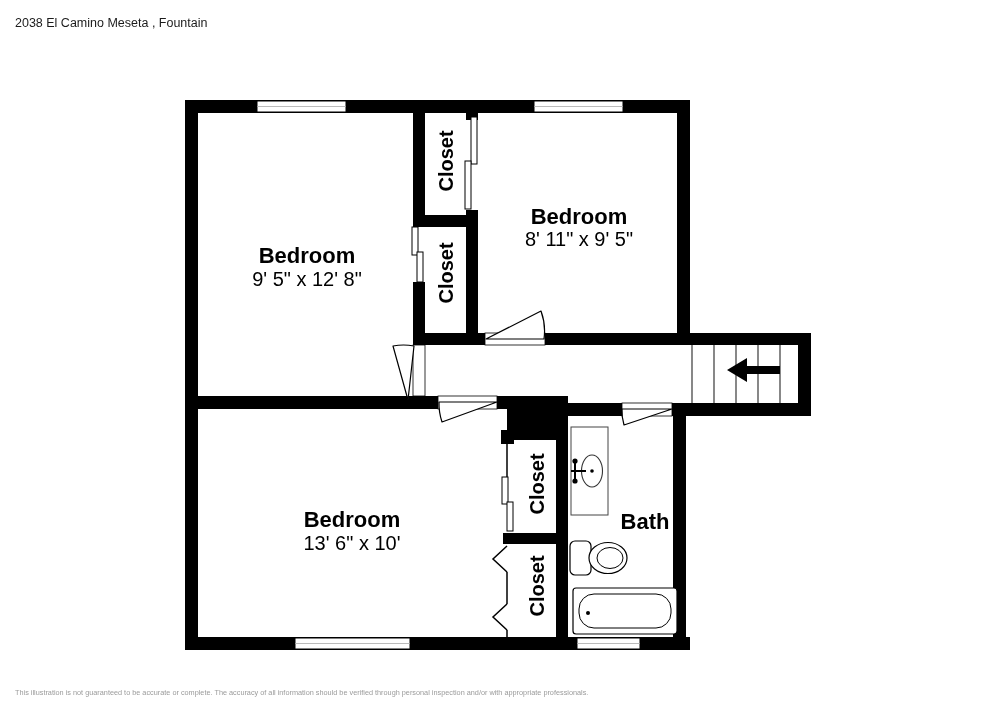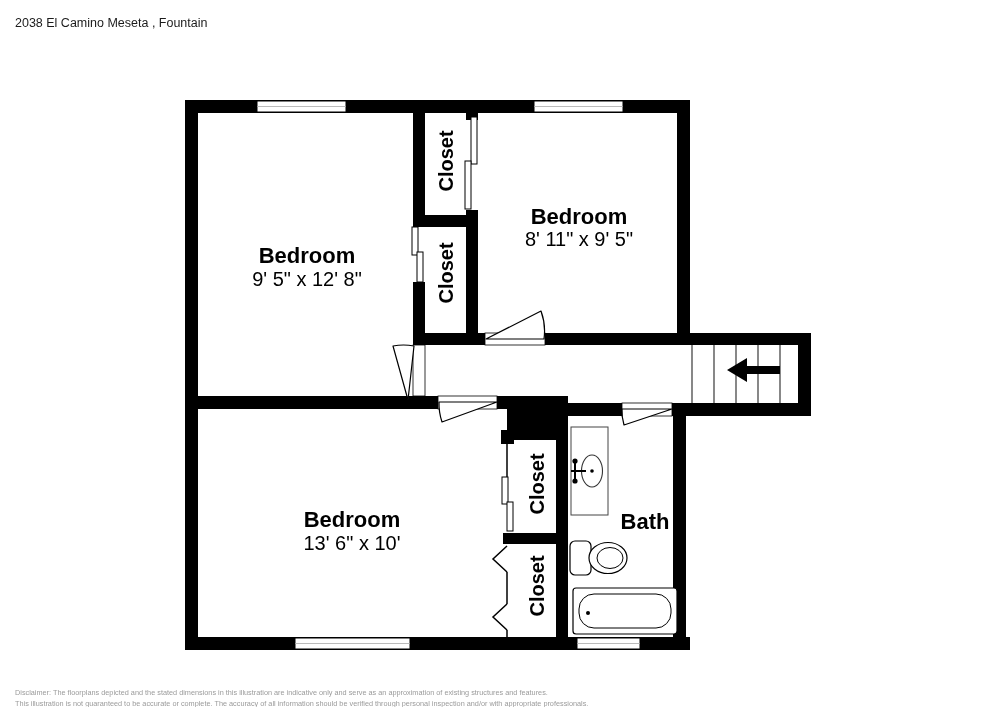--- a/index.html
+++ b/index.html
@@ -149,17 +149,16 @@
       <text class="room-name" x="645" y="529">Bath</text>
 
       <text class="closet-name" x="446" y="161" dy="0.35em" transform="rotate(-90 446 161)">Closet</text>
       <text class="closet-name" x="446" y="273" dy="0.35em" transform="rotate(-90 446 273)">Closet</text>
       <text class="closet-name" x="537" y="484" dy="0.35em" transform="rotate(-90 537 484)">Closet</text>
       <text class="closet-name" x="537" y="586" dy="0.35em" transform="rotate(-90 537 586)">Closet</text>
     </g>
   </svg>
 
   <div class="ftr">
-    <div>Disclaimer: The floorplans depicted and the stated dimensions in this illustration are indicative only and serve as an approximation of existing structures and features.</div>
     <div>This illustration is not guaranteed to be accurate or complete. The accuracy of all information should be verified through personal inspection and/or with appropriate professionals.</div>
   </div>
 
 </div>
 
 </body></html>

